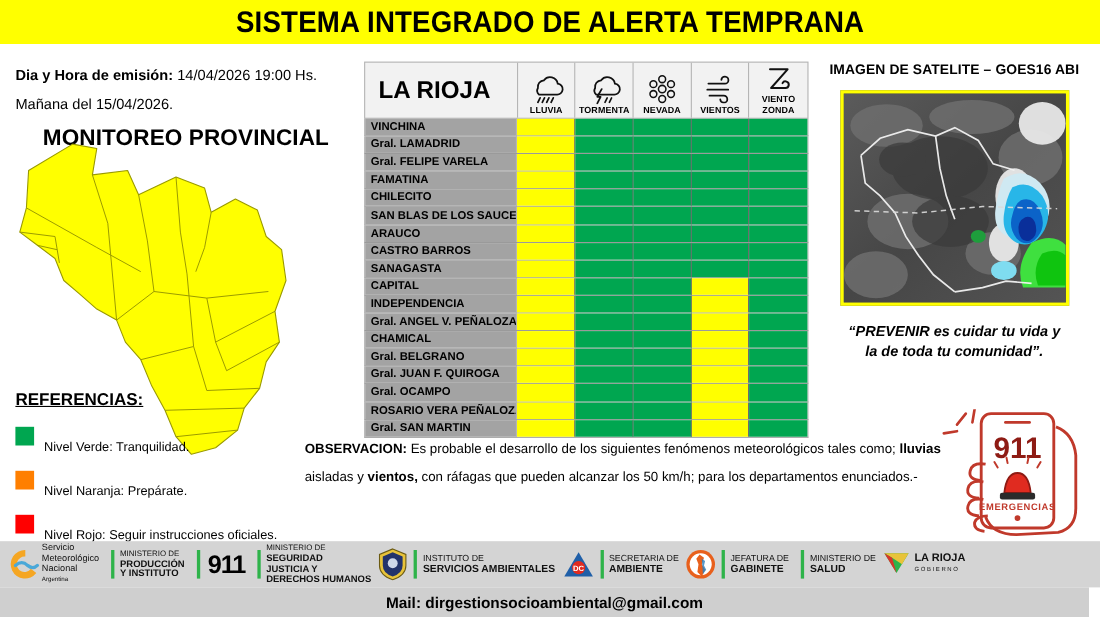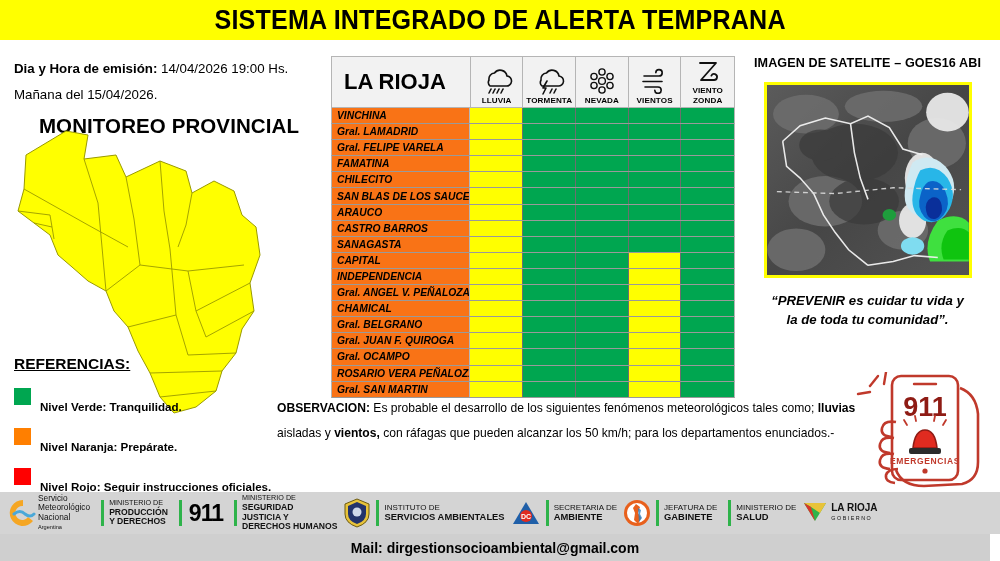--- a/index.html
+++ b/index.html
@@ -33,21 +33,21 @@
   .map-wrap { position: absolute; left: 10px; top: 115px; width: 300px; height: 310px; }
   .map-wrap svg { display: block; width: 100%; height: 100%; }
 
   .refs { position: absolute; left: 14px; top: 355px; width: 265px; }
   .refs-title {
     font-size: 15.5px; font-weight: bold; text-decoration: underline; color: #000;
     margin-bottom: 7px;
   }
   .ref-row { display: flex; align-items: center; margin-bottom: 7px; }
   .ref-sw { width: 17px; height: 17px; margin-right: 9px; flex: 0 0 auto; }
-  .ref-tx { font-size: 11.6px; font-weight: bold; color: #000; white-space: nowrap; margin-top: 20px; }
+  .ref-tx { font-size: 11.6px; font-weight: normal; color: #000; white-space: nowrap; margin-top: 20px; }
 
   
   .table { position: absolute; left: 331px; top: 56px; width: 404px; }
   .thead { display: flex; background: #f2f2f2; border: 1px solid #b5b5b5; height: 52px; }
   .th-title {
     width: 159px; display: flex; align-items: center; padding-left: 12px;
     font-size: 22px; font-weight: bold; color: #000; border-right: 1px solid #b5b5b5;
   }
   .th-col {
     width: 61px; border-right: 1px solid #b5b5b5;
@@ -56,23 +56,23 @@
   }
   .th-col:last-child { border-right: none; }
   .th-col .ic { height: 30px; display: flex; align-items: center; justify-content: center; }
   .th-col .lb {
     font-size: 8.1px; font-weight: bold; color: #000; text-align: center;
     line-height: 9.4px; letter-spacing: .1px;
   }
   .trow { display: flex; height: 16.1px; border-left: 1px solid #b5b5b5;
           border-right: 1px solid #b5b5b5; border-bottom: 1px solid #9a9a9a; }
   .trow .name {
-    width: 159px; background: #f97316; color: #000; font-size: 10.3px; font-weight: bold;
+    width: 159px; background: #a3a3a3; color: #000; font-size: 10.3px; font-weight: bold;
     display: flex; align-items: center; padding-left: 5px; border-right: 1px solid #b5b5b5;
-    white-space: nowrap; overflow: hidden; font-style: italic;
+    white-space: nowrap; overflow: hidden;
   }
   .trow .cell { width: 61px; border-right: 1px solid #6e6e6e; }
   .trow .cell:last-child { border-right: none; }
 
   
   .sat { position: absolute; left: 740px; top: 56px; width: 255px; }
   .sat-title {
     text-align: center; font-size: 12.6px; font-weight: bold; color: #000;
     letter-spacing: .1px; white-space: nowrap;
   }
@@ -511,21 +511,21 @@
         <span>Nacional</span><br>
         <span class="sm">Argentina</span>
       </span>
     </div>
 
     <div class="logo">
       <span class="bar"></span>
       <span class="txt">
         <span class="t1">MINISTERIO DE</span><br>
         <span class="t2">PRODUCCIÓN</span><br>
-        <span class="t3">Y DERECHOS</span>
+        <span class="t3">Y INSTITUTO</span>
       </span>
     </div>
 
     <div class="logo">
       <span class="bar"></span>
       <span class="c911">911</span>
     </div>
 
     <div class="logo">
       <span class="bar"></span>

